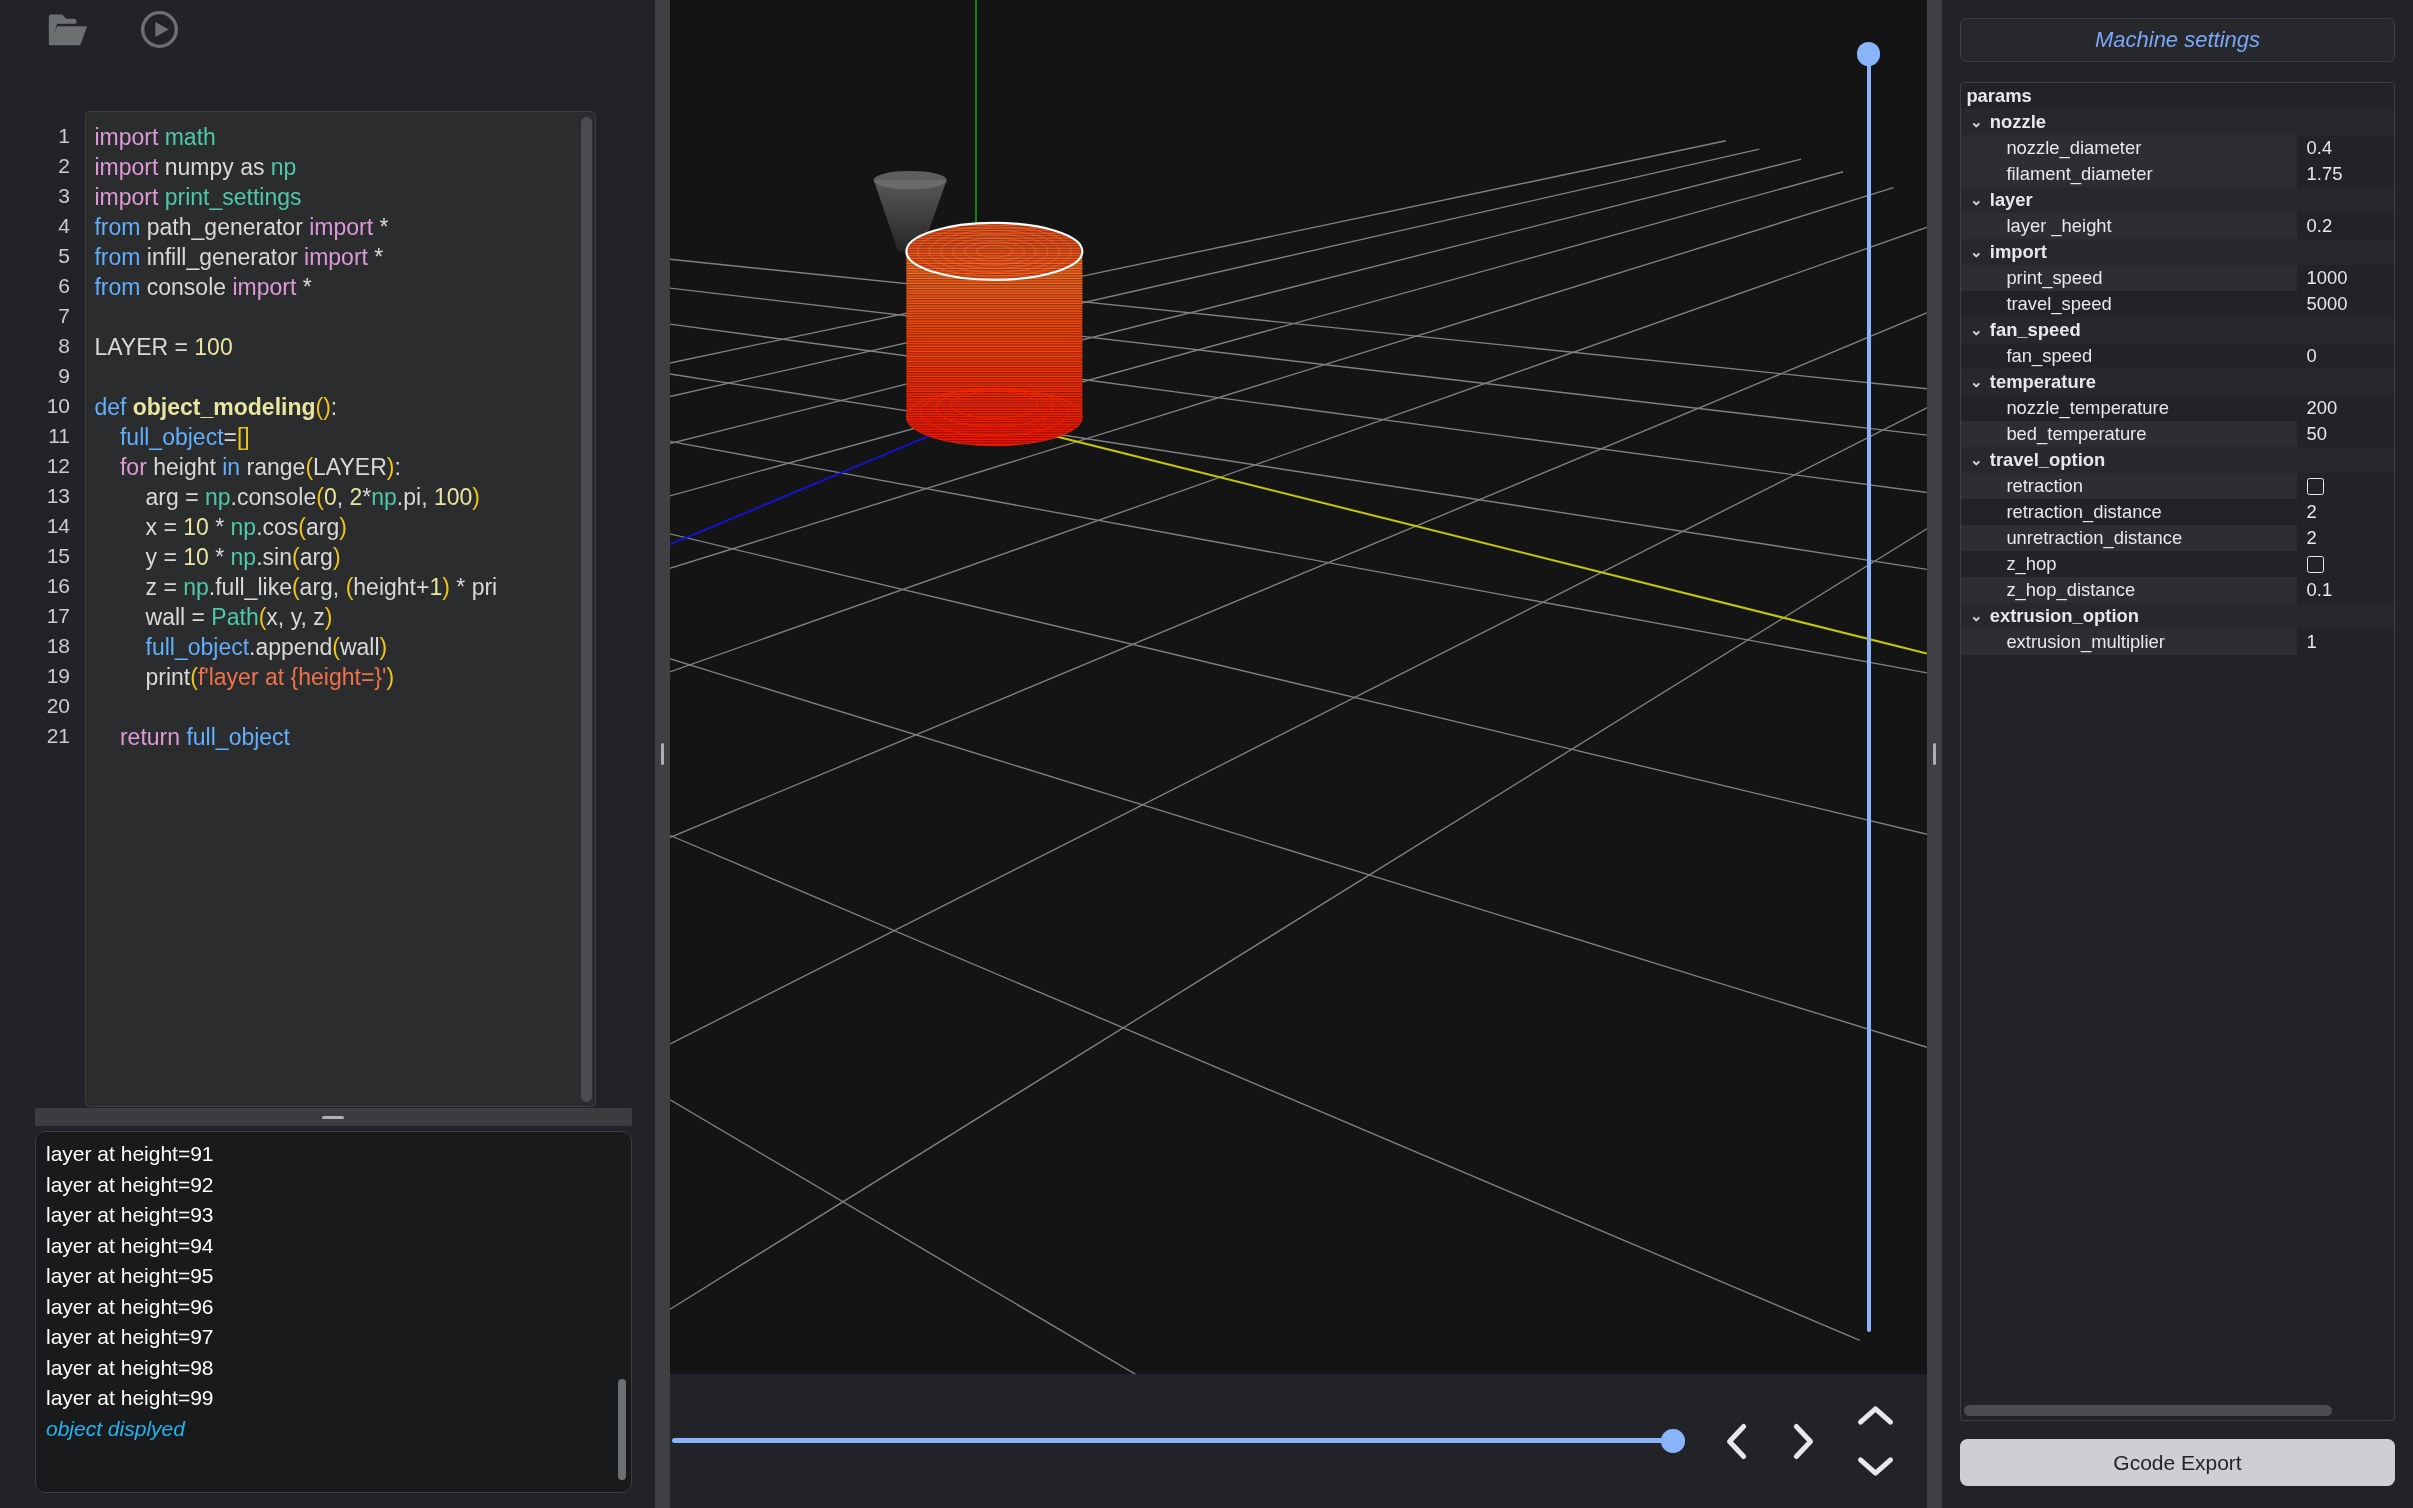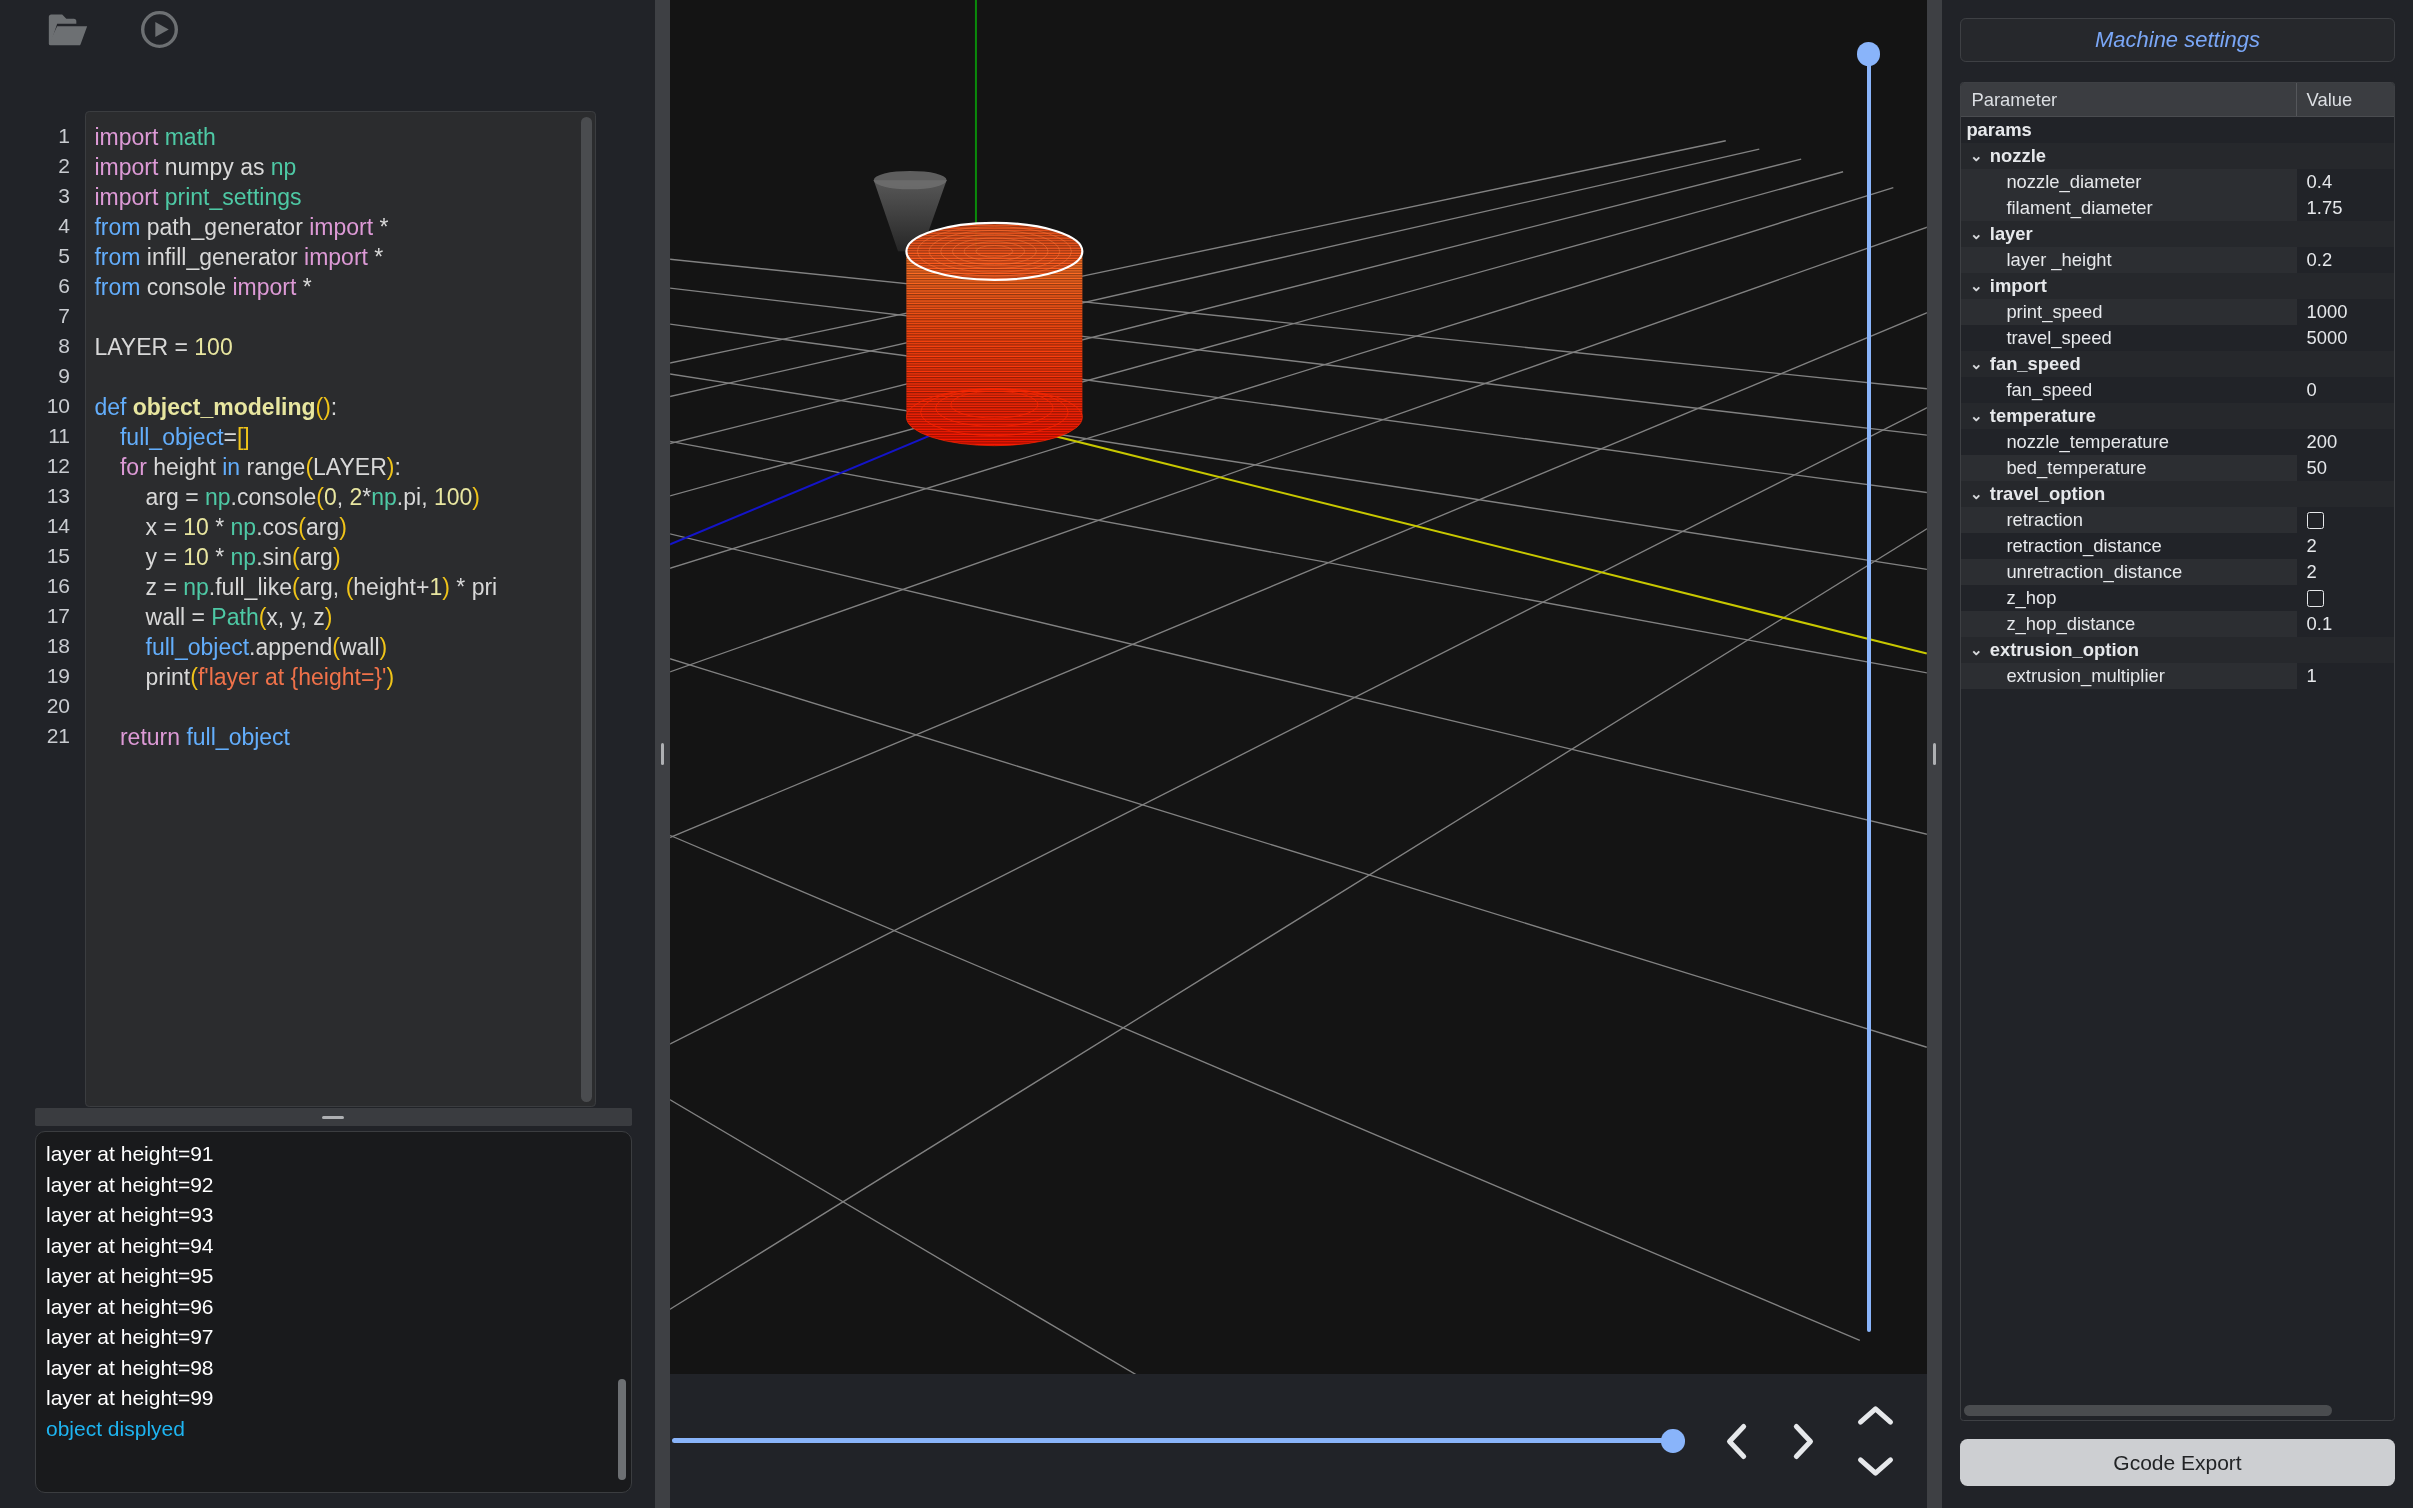--- a/index.html
+++ b/index.html
@@ -95,21 +95,21 @@
     border: 0.8px solid #3b3d40;
     border-radius: 10px;
     position: relative;
     overflow: hidden;
     padding: 6.7px 0 0 10px;
   }
   .console-line {
     font-size: 21px; line-height: 30.5px;
     color: #ffffff; white-space: pre;
   }
-  .console-line.info { color: #1eb4f0; }
+  .console-line.info { color: #1eb4f0; font-style: italic; }
   #console-scrollbar {
     position: absolute; right: 4.2px; bottom: 11.7px;
     width: 8.4px; height: 101px;
     background: #6d7073; border-radius: 4.2px; cursor: pointer;
   }
 
   
   .vsplit {
     width: 15px; flex: none;
     background: #3e4044;
@@ -484,24 +484,20 @@
   </div>
 
   <div class="vsplit">
     <div class="grip"></div>
   </div>
 
   <div id="right-panel">
     <div id="machine-settings-btn">Machine settings</div>
 
     <div id="settings-table">
-      <div class="thead">
-        <div class="th param">Parameter</div>
-        <div class="th value">Value</div>
-      </div>
       <div class="tbody" id="settings-rows">
           <div class="trow root">
             <div class="pname">
               <span>params</span>
             </div>
             <div class="pval"></div>
           </div>
           <div class="trow group">
             <div class="pname">
               <span class="chev">⌄</span>

